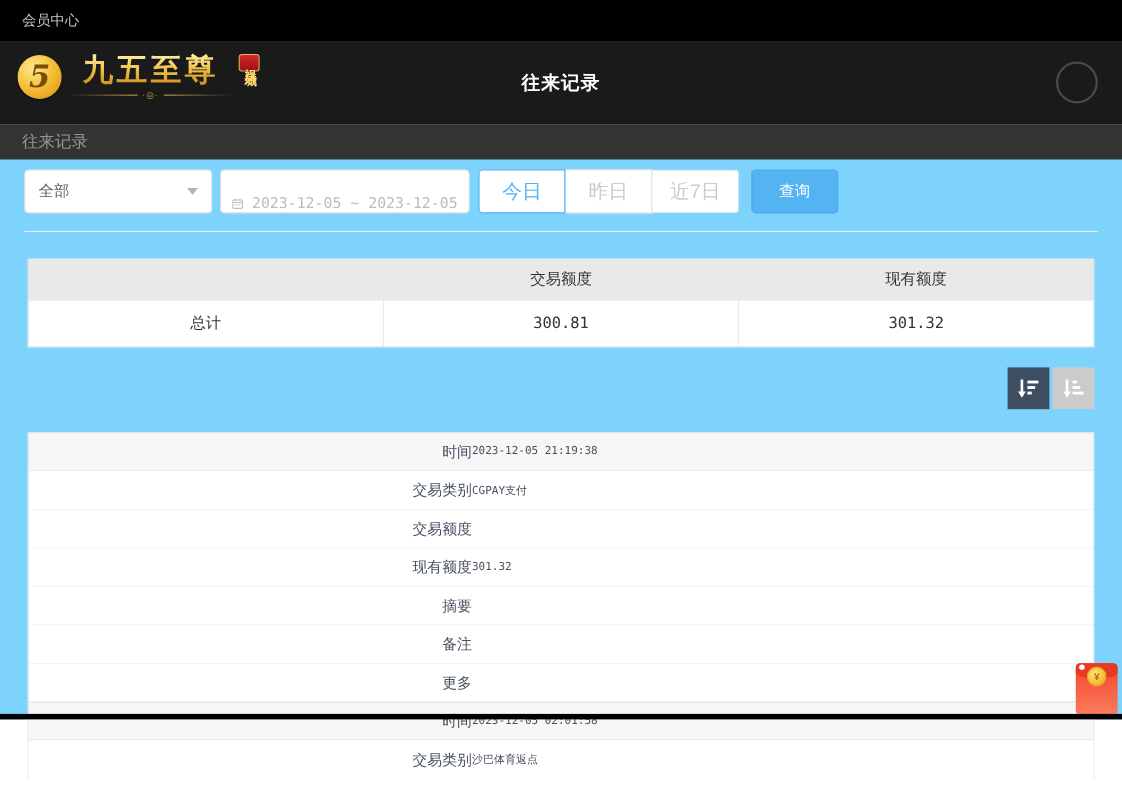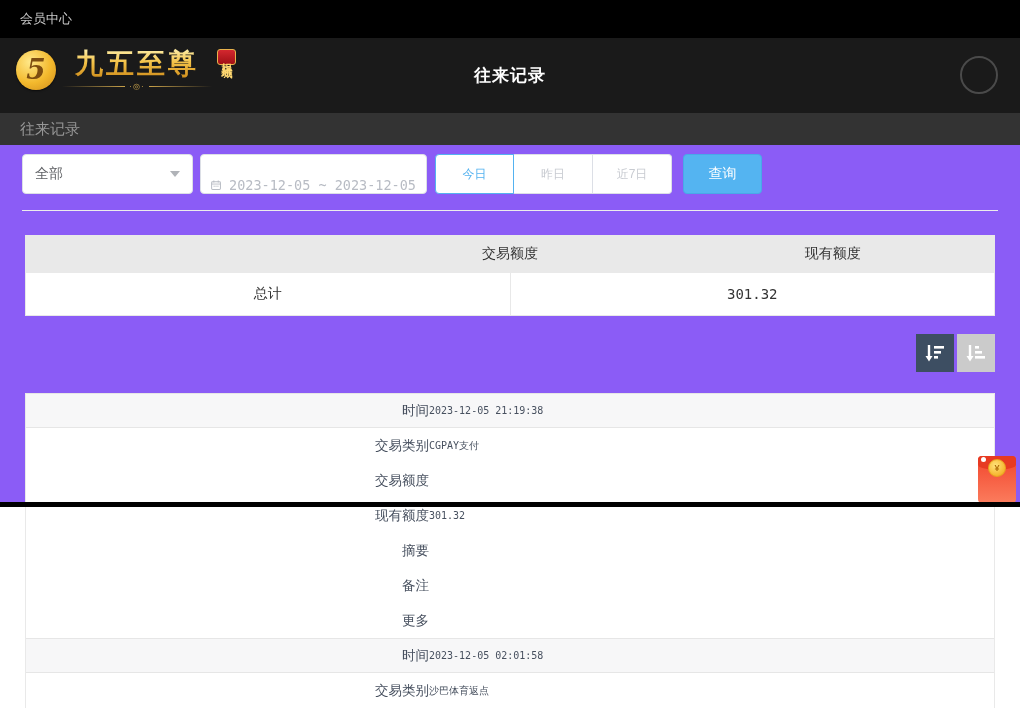--- a/index.html
+++ b/index.html
@@ -1,18 +1,18 @@
 <!DOCTYPE html>
 <html><head>
 <meta charset="utf-8">
 <style>
   * { margin:0; padding:0; box-sizing:border-box; }
   html,body { width:1020px; height:719px; overflow:hidden; background:#fff;
     font-family:"Liberation Sans", sans-serif; }
-  .page { position:relative; width:1020px; height:507px; background:#8b5cf6; }
+  .page { position:relative; width:1020px; height:654px; background:#7dd3fc; }
 
   
   .topbar { height:38px; background:#000; display:flex; align-items:center;
     justify-content:space-between; padding:0 20px; }
   .topbar-left { color:#c9c9c9; font-size:13px; }
   .topbar-right { display:flex; align-items:center; gap:14px; }
   .topbar-time { color:#e4e4e4; font-size:13px; font-family:"DejaVu Sans Mono", monospace; }
   .topbar-link { color:#4c9ff0; font-size:13px; text-decoration:underline; cursor:pointer; }
 
   
@@ -54,21 +54,21 @@
     display:flex; align-items:center; justify-content:space-between; padding:0 12px;
     color:#606266; font-size:14px; cursor:pointer; background:#fff; }
   .caret { width:0; height:0; border-left:5px solid transparent; border-right:5px solid transparent;
     border-top:6px solid #b0b3b8; }
   .dateinput { width:227px; height:40px; border:1px solid #dcdfe6; border-radius:4px;
     display:flex; align-items:flex-end; padding:0 10px; margin-left:7px; background:#fff;
     color:#b8bcc4; font-size:14px; cursor:text; }
   .dateinput .dtext { margin-left:8px; font-family:"DejaVu Sans Mono", monospace; font-size:13.5px; white-space:nowrap; }
   .btn-group { display:flex; margin-left:8px; }
   .qbtn { height:40px; width:79px; background:#fff; border:1px solid #dcdfe6; border-left-width:0;
-    color:#c8cbd1; font-size:12px; cursor:pointer; }
+    color:#c8cbd1; font-size:18px; cursor:pointer; }
   .qbtn:first-child { border-left-width:1px; border-radius:4px 0 0 4px; }
   .qbtn:last-child { border-radius:0 4px 4px 0; }
   .qbtn.active { border:1px solid #54b2f0; color:#54b2f0; position:relative; z-index:1; }
   .query-btn { margin-left:11px; width:79px; height:40px; background:#54b4f1; border:1px solid #49a8e8;
     border-radius:4px; color:#fff; font-size:14px; cursor:pointer; }
   .divider { border-top:1px solid #ececec; margin:16px 22px 0 22px; }
 
   
   .summary { margin:24px 25px 0 25px; border:1px solid #e8e8e8; border-top:none; }
   .sum-head { display:flex; background:#e9e9e9; height:38px; }
@@ -169,20 +169,21 @@
   <div class="divider"></div>
 
   <div class="summary">
     <div class="sum-head">
       <div></div>
       <div>交易额度</div>
       <div>现有额度</div>
     </div>
     <div class="sum-body">
       <div>总计</div>
+      <div class="num">300.81</div>
       <div class="num">301.32</div>
     </div>
   </div>
 
   <div class="sortbar">
     <div class="sortbtn on">
       <svg width="22" height="22" viewBox="0 0 22 22">
         <line x1="5" y1="3" x2="5" y2="17" stroke="#fff" stroke-width="2.4"></line>
         <polygon points="1.5,14 8.5,14 5,19.5" fill="#fff"></polygon>
         <rect x="10" y="4" width="10" height="2.6" fill="#fff"></rect>

